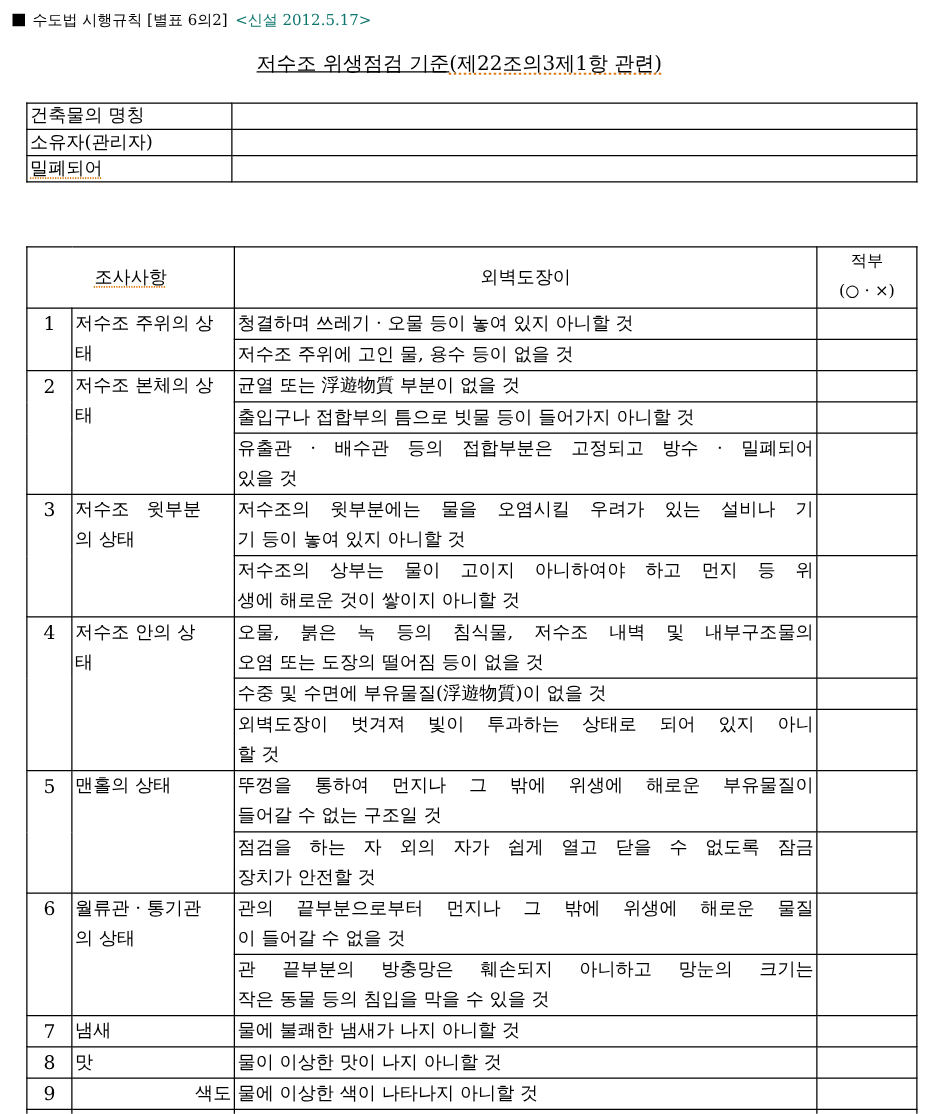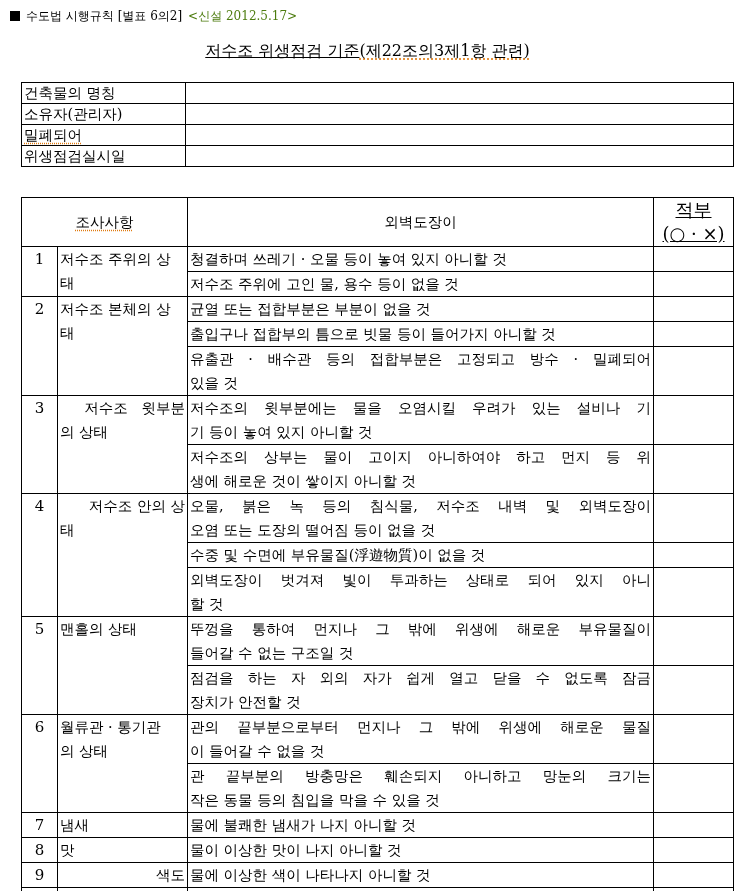--- a/index.html
+++ b/index.html
@@ -6,41 +6,41 @@
     body {
       width: 748px; height: 891px; position: relative; overflow: hidden;
       font-family: "DejaVu Serif", "Liberation Serif", serif;
       color: #000;
     }
     .header-line {
       position: absolute; left: 10px; top: 8px;
       font-size: 12px; line-height: 16px; white-space: nowrap;
     }
     .header-line .square { display: inline-block; width: 10px; height: 10px; background: #000; margin-right: 6px; vertical-align: -1px; }
-    .header-line .blue { color: #4d7c0f; margin-left: 6px; }
+    .header-line .blue { color: #0f766e; margin-left: 6px; }
     .title {
       position: absolute; left: 0; width: 735px; top: 40px; text-align: center;
       font-size: 16px; line-height: 22px; white-space: nowrap;
     }
     .title .u { text-decoration: underline; }
     .squiggle { text-decoration: underline dotted #e07a10; text-underline-offset: 3px; }
 
     table { border-collapse: collapse; position: absolute; table-layout: fixed; }
     td { border: 1.4px solid #000; padding: 0 2px; vertical-align: top; font-size: 14.5px; white-space: nowrap; overflow: hidden; }
 
     #info-table { left: 21px; top: 82px; width: 712px; }
     #info-table td { height: 20px; line-height: 20px; }
 
     #check-table { left: 21px; top: 197px; width: 712px; }
     #check-table td.hdr { height: 38px; text-align: center; vertical-align: middle; }
     #check-table td.num { text-align: center; font-size: 15px; }
     #check-table td { line-height: 24px; }
     .multi { white-space: normal; line-height: 24px; }
     .just { text-align: justify; text-align-last: justify; }
-    .hdr-small { font-size: 18px; line-height: 16px; text-decoration: underline; }
+    .hdr-small { font-size: 13px; line-height: 16px; }
   </style>
 </head>
 <body>
 
 <div class="header-line">
   <span class="square"></span><span>수도법 시행규칙</span>
   <span>[별표 6의2]</span><span class="blue">&lt;신설 2012.5.17&gt;</span>
 </div>
 
 <div class="title">
@@ -56,24 +56,20 @@
       <tr>
         <td>건축물의 명칭</td>
         <td></td>
       </tr>
       <tr>
         <td>소유자(관리자)</td>
         <td></td>
       </tr>
       <tr>
         <td class="squiggle">밀폐되어</td>
-        <td></td>
-      </tr>
-      <tr>
-        <td>위생점검실시일</td>
         <td></td>
       </tr>
     </tbody>
 </table>
 
 <table id="check-table">
   <colgroup>
       <col style="width:36px">
       <col style="width:130px">
       <col style="width:466px">
@@ -105,64 +101,64 @@
         </td>
         <td></td>
       </tr>
       <tr>
         <td class="num" rowspan="3">2</td>
         <td rowspan="3" class="multi">
           <div style="white-space: pre;">저수조 본체의 상</div>
           <div>태</div>
         </td>
         <td class="multi">
-          <div>균열 또는 접합부분은 부분이 없을 것</div>
+          <div>균열 또는 浮遊物質 부분이 없을 것</div>
         </td>
         <td></td>
       </tr>
       <tr>
         <td class="multi">
           <div>출입구나 접합부의 틈으로 빗물 등이 들어가지 아니할 것</div>
         </td>
         <td></td>
       </tr>
       <tr>
         <td class="multi">
           <div class="just">유출관 · 배수관 등의 접합부분은 고정되고 방수 · 밀폐되어</div>
           <div>있을 것</div>
         </td>
         <td></td>
       </tr>
       <tr>
         <td class="num" rowspan="2">3</td>
         <td rowspan="2" class="multi">
-          <div style="white-space: pre; text-align: right;">저수조   윗부분</div>
+          <div style="white-space: pre;">저수조   윗부분</div>
           <div>의 상태</div>
         </td>
         <td class="multi">
           <div class="just">저수조의 윗부분에는 물을 오염시킬 우려가 있는 설비나 기</div>
           <div>기 등이 놓여 있지 아니할 것</div>
         </td>
         <td></td>
       </tr>
       <tr>
         <td class="multi">
           <div class="just">저수조의 상부는 물이 고이지 아니하여야 하고 먼지 등 위</div>
           <div>생에 해로운 것이 쌓이지 아니할 것</div>
         </td>
         <td></td>
       </tr>
       <tr>
         <td class="num" rowspan="3">4</td>
         <td rowspan="3" class="multi">
-          <div style="white-space: pre; text-align: right;">저수조 안의 상</div>
+          <div style="white-space: pre;">저수조 안의 상</div>
           <div>태</div>
         </td>
         <td class="multi">
-          <div class="just">오물, 붉은 녹 등의 침식물, 저수조 내벽 및 외벽도장이</div>
+          <div class="just">오물, 붉은 녹 등의 침식물, 저수조 내벽 및 내부구조물의</div>
           <div>오염 또는 도장의 떨어짐 등이 없을 것</div>
         </td>
         <td></td>
       </tr>
       <tr>
         <td class="multi">
           <div>수중 및 수면에 부유물질(浮遊物質)이 없을 것</div>
         </td>
         <td></td>
       </tr>

